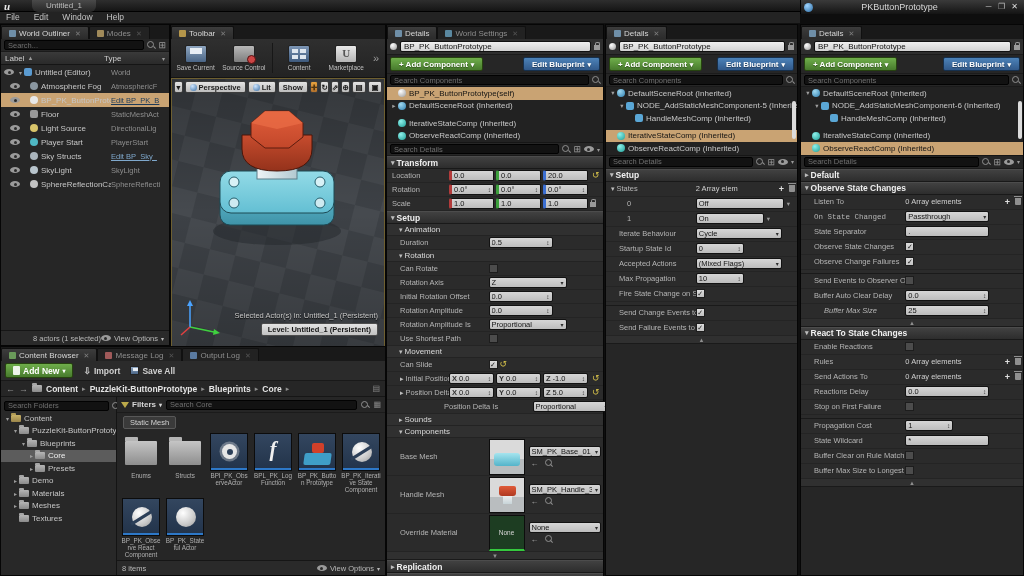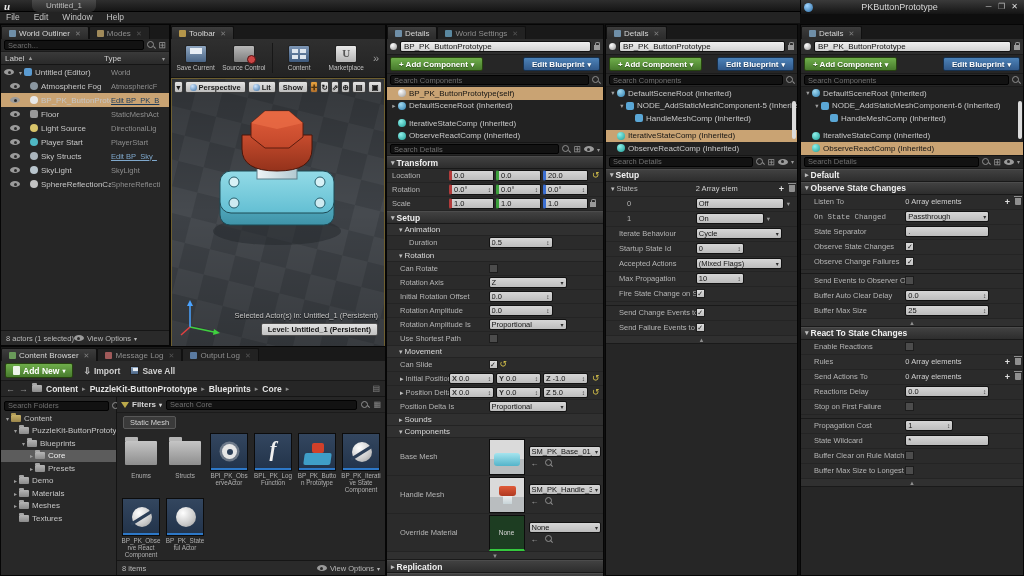--- a/index.html
+++ b/index.html
@@ -94,21 +94,21 @@
   #outliner-rows .orow{display:flex;align-items:center;height:14px;font-size:8px;color:#c6c6c6}
   .orow .o-eye{margin:0 3px;flex:none}
   .orow .o-arr{width:7px;font-size:6px;color:#999;flex:none;text-align:center}
   .ai{width:8px;height:8px;border-radius:2px;margin-right:3px;flex:none}
   .orow .o-label{flex:1;overflow:hidden;white-space:nowrap}
   .orow .o-type{width:58px;flex:none;color:#8d8d8d;overflow:hidden;white-space:nowrap;font-size:7.5px}
   .orow.sel{background:#c9a373;color:#141414}
   .orow.sel .o-type{color:#1c3a5a;text-decoration:underline}
   .o-type.link{color:#7fa8cc;text-decoration:underline}
   .hdrrow{height:13px;background:linear-gradient(#3a3a3a,#2a2a2a);border-bottom:1px solid #151515;display:flex;align-items:center;font-size:8px;color:#cfcfcf;padding:0 4px}
-  .footrow{position:absolute;left:0;right:0;bottom:0;height:15px;background:#2a2a2a;border-top:1px solid #161616;display:flex;align-items:center;justify-content:flex-start;padding:1px 5px;font-size:7.5px;color:#b9b9b9}
+  .footrow{position:absolute;left:0;right:0;bottom:0;height:15px;background:#2a2a2a;border-top:1px solid #161616;display:flex;align-items:center;justify-content:flex-end;padding:1px 5px;font-size:7.5px;color:#b9b9b9}
   .vopt{display:flex;align-items:center;gap:3px}
   
   #vp-toolbar{height:39px;background:linear-gradient(#2f2f2f,#232323);border-bottom:1px solid #141414;display:flex;align-items:center;padding:0 4px;gap:6px}
   .tbtn{display:flex;flex-direction:column;align-items:center;gap:1px;width:44px}
   .tbtn .lbl{font-size:6.5px;color:#c0c0c0;white-space:nowrap}
   .ticon{width:22px;height:18px;border-radius:2px;position:relative}
   .ticon.save{background:linear-gradient(#8fa6c0,#4a6586);border:1px solid #222}
   .ticon.save::after{content:"";position:absolute;left:4px;top:2px;width:12px;height:6px;background:#e8eef5}
   .ticon.src{background:linear-gradient(#b8b8b8,#7d7d7d);border:1px solid #222}
   .ticon.src::after{content:"";position:absolute;right:-2px;bottom:-2px;width:7px;height:7px;border-radius:50%;background:#c44;border:1px solid #511}
@@ -519,21 +519,21 @@
       </div>
       <div class="sh1">
         <span class="caret">▾</span>
         <span>Setup</span>
       </div>
       <div class="sh2">
         <span class="caret">▾</span>
         <span>Animation</span>
       </div>
       <div class="prow">
-        <div class="plab" style="padding-left: 22px;">
+        <div class="plab" style="padding-left: 13px;">
           <span>Duration</span>
         </div>
         <div class="pval">
           <span class="fld" style="width: 64px;">
             <span class="fv">0.5</span>
             <span class="spin">↕</span>
           </span>
         </div>
       </div>
       <div class="sh2">
@@ -655,21 +655,21 @@
           </span>
           <span class="fld v3">
             <span class="ax">Z</span>
             <span class="fv">5.0</span>
             <span class="spin">↕</span>
           </span>
           <span class="reset">↺</span>
         </div>
       </div>
       <div class="prow">
-        <div class="plab" style="padding-left: 13px;">
+        <div class="plab" style="padding-left: 13px; margin-left: 44px;">
           <span>Position Delta Is</span>
         </div>
         <div class="pval">
           <span class="fld drop" style="width: 78px;">
             <span class="fv">Proportional</span>
             <span class="da">▾</span>
           </span>
         </div>
       </div>
       <div class="sh2">
@@ -1041,21 +1041,21 @@
           <span>Buffer Auto Clear Delay</span>
         </div>
         <div class="pval">
           <span class="fld" style="width: 84px;">
             <span class="fv">0.0</span>
             <span class="spin">↕</span>
           </span>
         </div>
       </div>
       <div class="prow">
-        <div class="plab" style="padding-left: 13px;">
+        <div class="plab" style="padding-left: 23px; font-style: italic;">
           <span>Buffer Max Size</span>
         </div>
         <div class="pval">
           <span class="fld" style="width: 84px;">
             <span class="fv">25</span>
             <span class="spin">↕</span>
           </span>
         </div>
       </div>
       <div class="pexp">▲</div>

